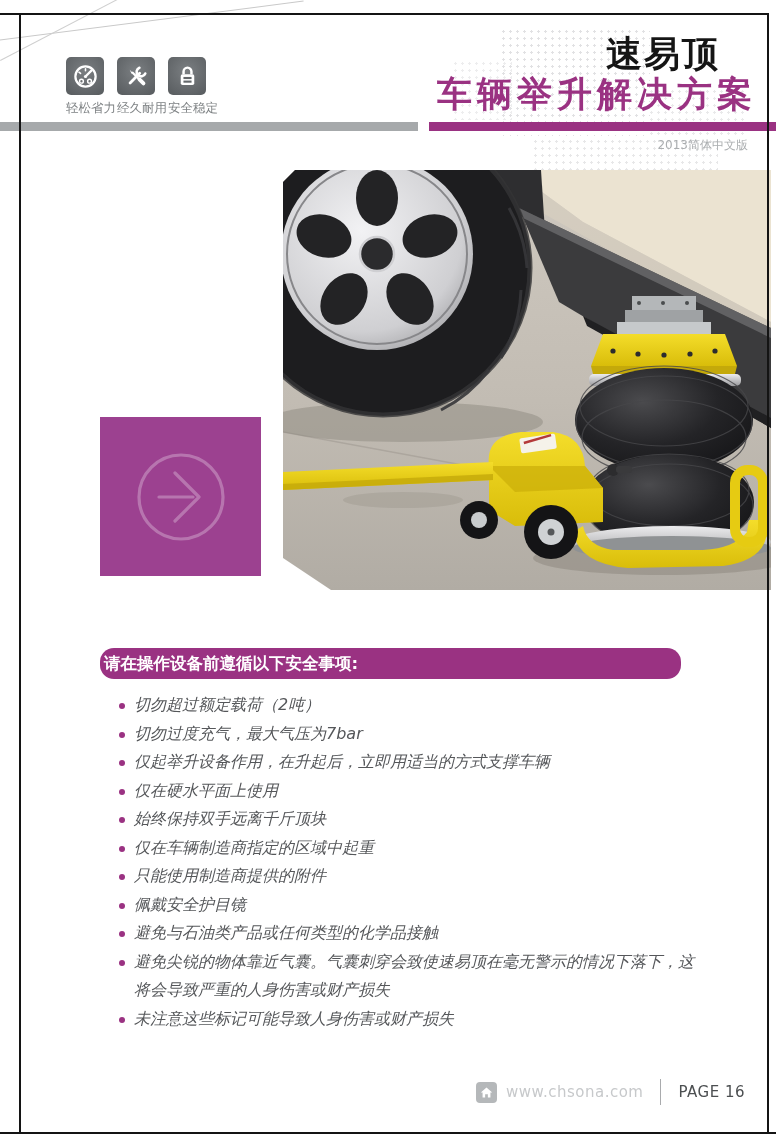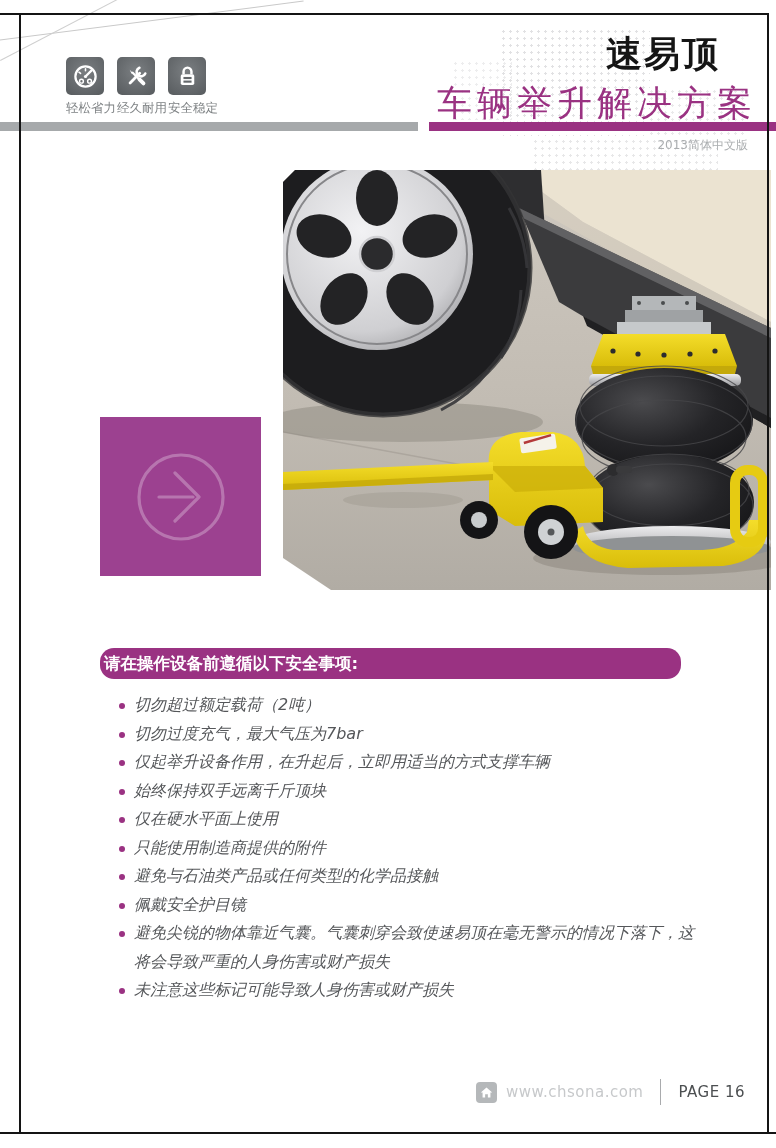--- a/index.html
+++ b/index.html
@@ -29,22 +29,22 @@
   .features{position:absolute;left:66px;top:57px;display:flex;z-index:2;}
   .feature{width:51px;display:flex;flex-direction:column;align-items:flex-start;}
   .feature-sq{width:38px;height:38px;border-radius:5px;
       background:radial-gradient(circle at 50% 38%,#7b7f82,#5b5f62 88%);
       display:flex;align-items:center;justify-content:center;}
   .feature-label{margin-top:5px;font-size:12.5px;color:#7e8284;white-space:nowrap;}
 
   
   .title{position:absolute;right:56px;top:30px;font-size:36px;font-weight:bold;color:#151515;
          letter-spacing:2px;z-index:3;}
-  .subtitle{position:absolute;right:19px;top:71px;font-size:35px;font-weight:normal;color:#9a3282;
-            letter-spacing:5px;z-index:3;margin-top:9px;}
+  .subtitle{position:absolute;right:19px;top:71px;font-size:35px;font-weight:bold;color:#9a3282;
+            letter-spacing:5px;z-index:3;}
   .bar-gray{position:absolute;left:0;top:122px;width:418px;height:9px;background:#a6a9ab;z-index:2;}
   .bar-magenta{position:absolute;left:429px;top:122px;width:347px;height:9px;background:#9a3282;z-index:2;}
   .edition{position:absolute;right:28px;top:137px;font-size:12px;color:#abaeb0;z-index:3;}
 
   
   .photo{position:absolute;left:283px;top:170px;width:488px;height:420px;z-index:4;
          clip-path:polygon(0 12px,12px 0,100% 0,100% 100%,48px 100%,0 calc(100% - 32px));}
 
   
   .arrow-tile{position:absolute;left:100px;top:417px;width:161px;height:159px;background:#9c4190;
@@ -259,30 +259,31 @@
 <div class="banner">请在操作设备前遵循以下安全事项:</div>
 
 <ul class="safety-list">
 
     <li>切勿超过额定载荷（2吨）</li>
 
     <li>切勿过度充气，最大气压为7bar</li>
 
     <li>仅起举升设备作用，在升起后，立即用适当的方式支撑车辆</li>
 
+    <li>仅在硬水平面上使用</li>
+
     <li>始终保持双手远离千斤顶块</li>
 
-    <li>仅在硬水平面上使用</li>
-
+    <li>仅在车辆制造商指定的区域中起重</li>
 
     <li>只能使用制造商提供的附件</li>
 
+    <li>佩戴安全护目镜</li>
+
     <li>避免与石油类产品或任何类型的化学品接触</li>
-
-    <li>佩戴安全护目镜</li>
 
     <li>避免尖锐的物体靠近气囊。气囊刺穿会致使速易顶在毫无警示的情况下落下，这将会导致严重的人身伤害或财产损失</li>
 
     <li>未注意这些标记可能导致人身伤害或财产损失</li>
   </ul>
 
 <div class="footer">
   <span class="home-sq">
     <svg width="15" height="15" viewBox="0 0 21 21">
       <path d="M10.5 3.5 L18.5 10.5 H16 V17.5 H12.4 V12.8 H8.6 V17.5 H5 V10.5 H2.5 Z" fill="#ffffff"></path>

